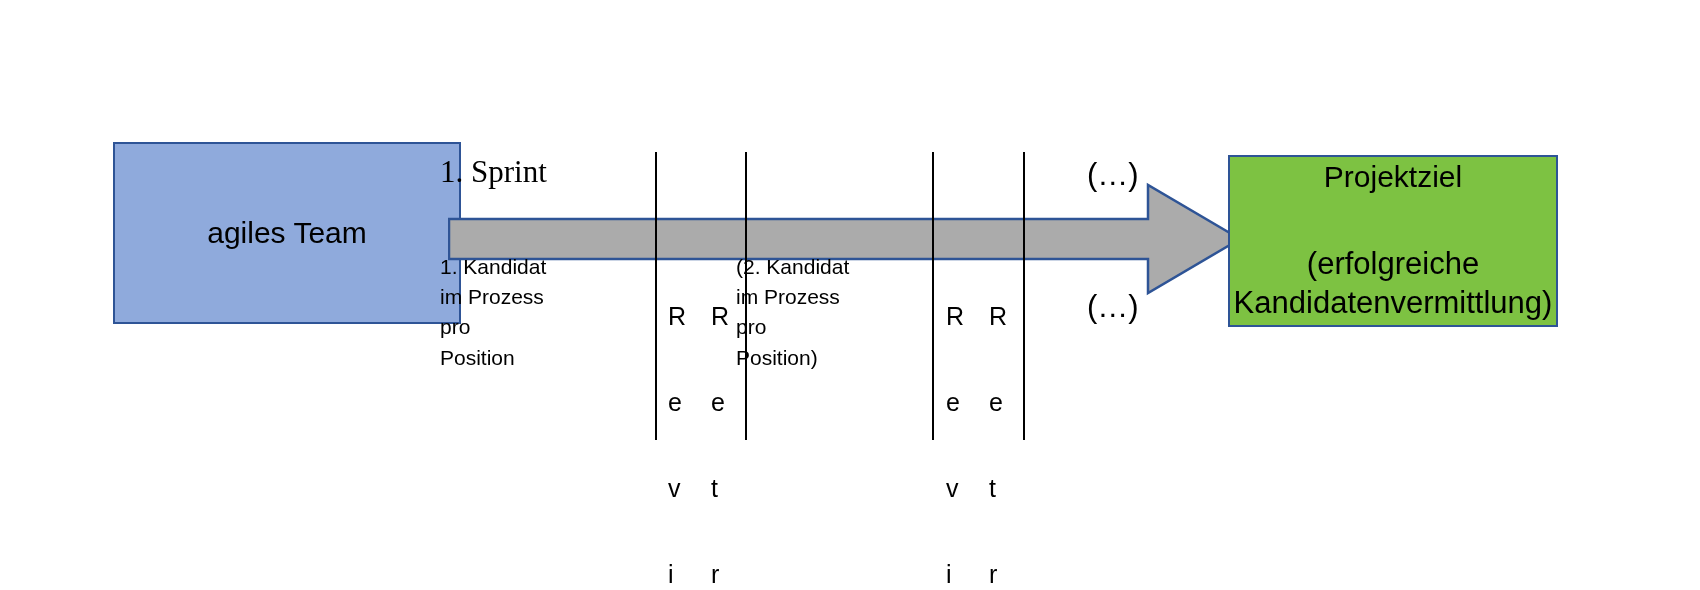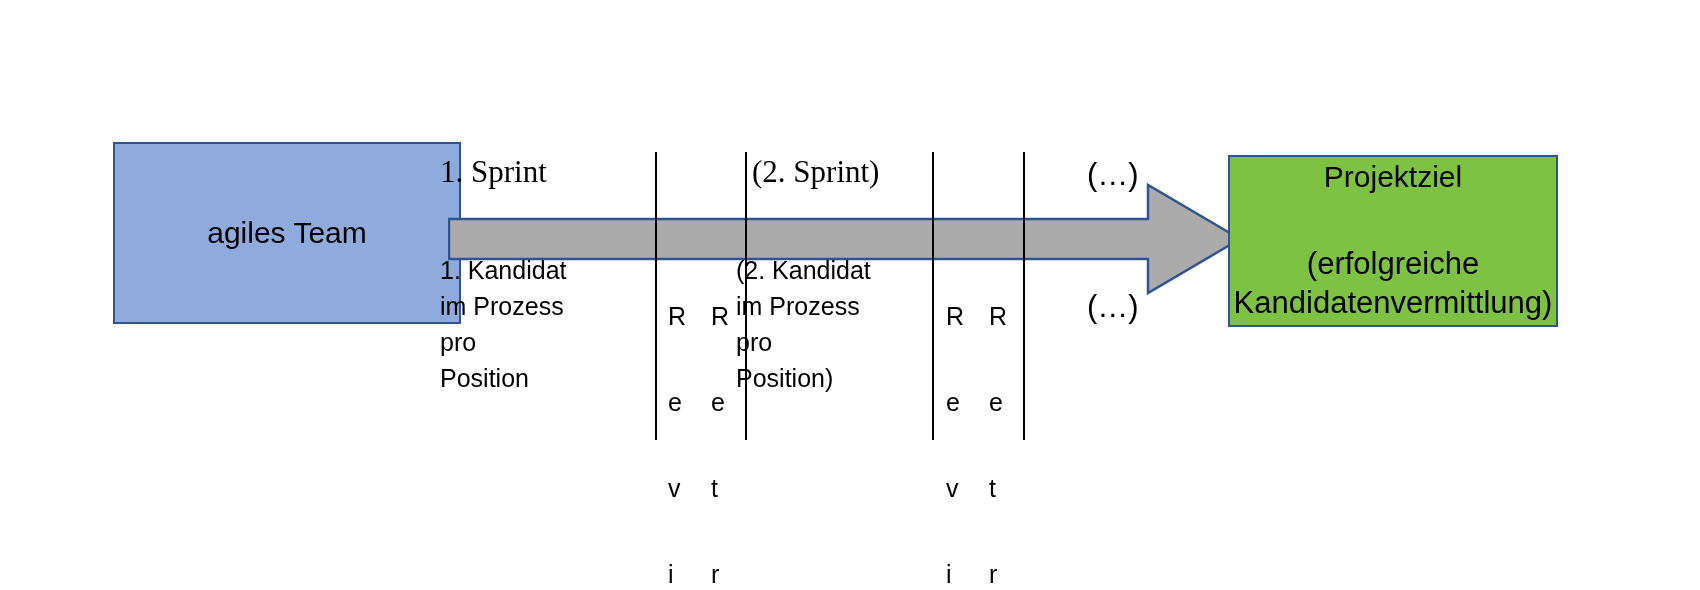--- a/index.html
+++ b/index.html
@@ -92,21 +92,21 @@
     font-size: 31px;
     line-height: 1.1;
     top: 158px;
   }
   .dots-bottom {
     font-size: 31px;
     line-height: 1.1;
     top: 290px;
   }
   .cand-label {
-    font-size: 25px;
+    font-size: 21px;
     line-height: 1.44;
     top: 252px;
     width: 175px;
   }
   .vert-label {
     font-size: 25px;
     line-height: 1.72;
     top: 252px;
     width: 26px;
     text-align: left;
@@ -150,21 +150,20 @@
   </div>
 
   <div class="label vert-label" style="left:711px;">
     <span>R</span>
     <span>e</span>
     <span>t</span>
     <span>r</span>
     
   </div>
 
-  <div class="label sprint-label" style="left:752px;">(2. Sprint)</div>
 
   <div class="label cand-label" style="left:736px; width:185px;">(2. Kandidat
 im Prozess
 pro
 Position)</div>
 
   <div class="label vert-label" style="left:946px;">
     <span>R</span>
     <span>e</span>
     <span>v</span>

